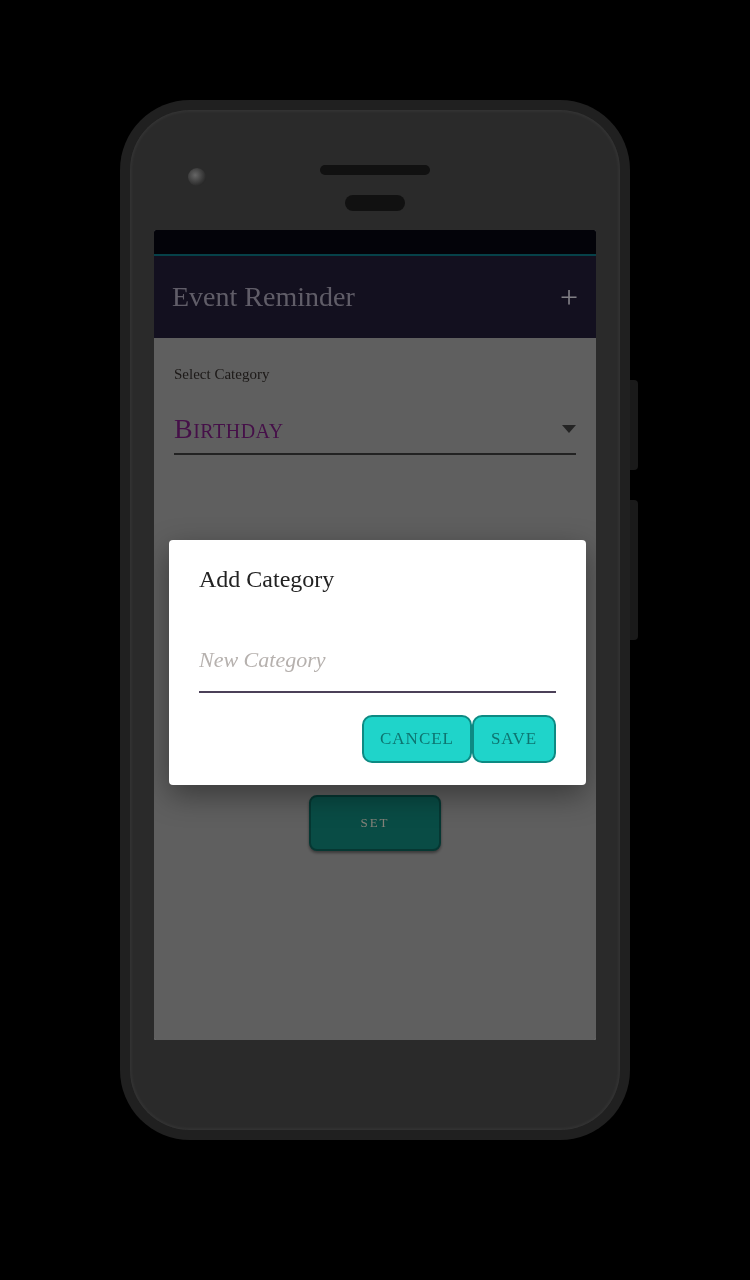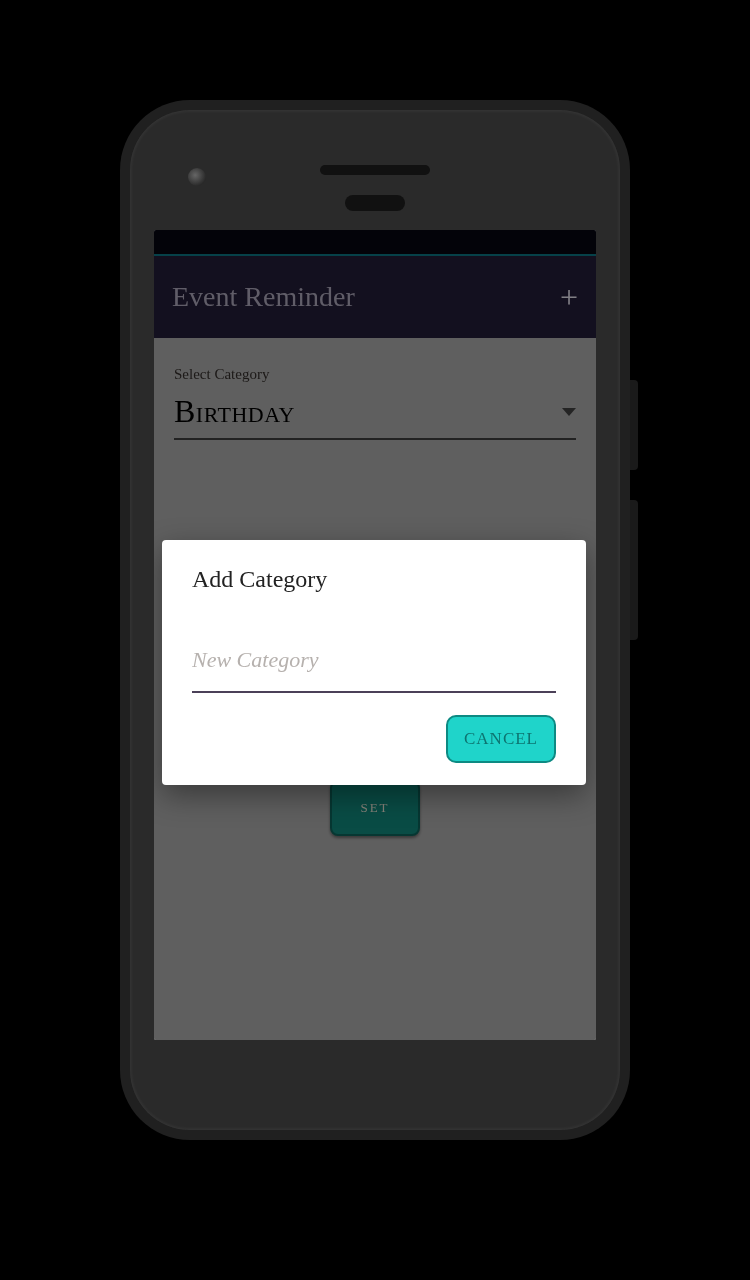--- a/index.html
+++ b/index.html
@@ -104,53 +104,53 @@
     background: #9a9a9a;
     padding: 28px 20px;
   }
   .content-inner {
     position: relative;
   }
   .field-label {
     font-size: 15px;
     color: #2f2a28;
     font-family: Georgia, serif;
-    margin-bottom: 4px;
+    margin-bottom: 24px;
   }
   .dropdown {
     display: flex;
     align-items: center;
     justify-content: space-between;
     border-bottom: 2px solid #383838;
     padding: 6px 0 8px 0;
   }
   .dropdown-value {
     font-variant: small-caps;
-    font-size: 32px;
-    color: #000000;
+    font-size: 28px;
+    color: #701a75;
     letter-spacing: 0.5px;
   }
   .caret {
     width: 0; height: 0;
     border-left: 7px solid transparent;
     border-right: 7px solid transparent;
     border-top: 8px solid #3a3a3a;
   }
 
   .text-box-shadow {
     margin-top: 280px;
     height: 34px;
     border: 2px solid #3c3c3c;
     border-top: none;
     background: transparent;
   }
 
   .set-button {
     margin: 26px auto 0;
-    width: 90px;
+    width: 132px;
     height: 56px;
     background: #0f7b70;
     border: 2px solid #0a5a52;
     border-radius: 8px;
     display: flex;
     align-items: center;
     justify-content: center;
     color: #d7d2c3;
     font-size: 13px;
     letter-spacing: 2px;
@@ -161,21 +161,21 @@
   
   .scrim {
     position: absolute;
     inset: 0;
     background: rgba(0,0,0,0.38);
   }
 
   
   .dialog {
     position: absolute;
-    left: 8px; right: 10px;
+    left: 15px; right: 10px;
     top: 310px;
     background: #fff;
     border-radius: 4px;
     padding: 26px 30px 22px 30px;
     box-shadow: 0 10px 30px rgba(0,0,0,0.4);
   }
   .dialog-title {
     font-size: 24px;
     color: #222;
     font-family: Georgia, serif;
@@ -248,18 +248,19 @@
         </div>
       </div>
 
       <div class="scrim"></div>
 
       <div class="dialog">
         <div class="dialog-title">Add Category</div>
         <input class="dialog-input" type="text" placeholder="New Category" style="">
         <div class="dialog-actions">
           <div class="btn">CANCEL</div>
+          <div class="btn">SAVE</div>
         </div>
       </div>
 
     </div>
   </div>
 </div>
 
 </body></html>

